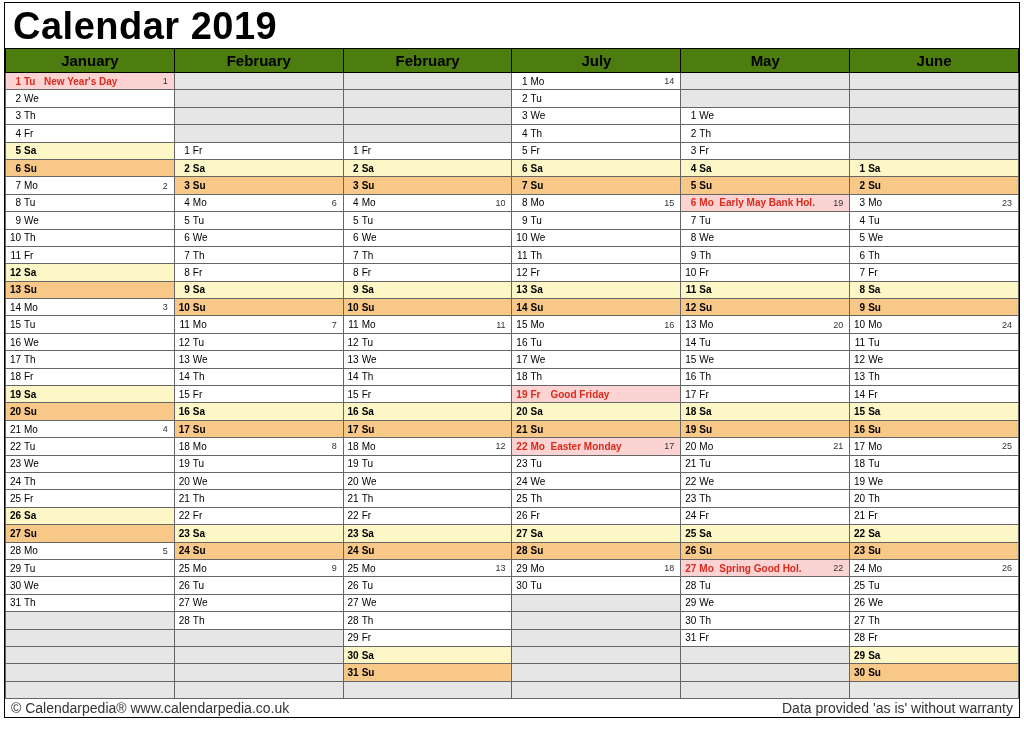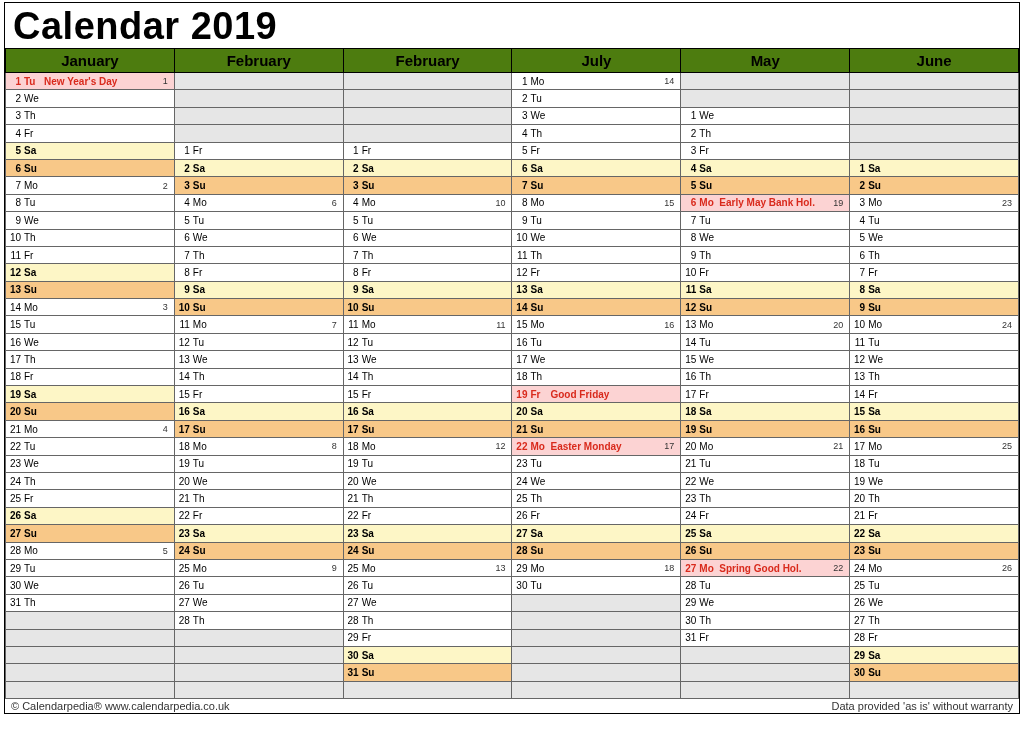--- a/index.html
+++ b/index.html
@@ -20,21 +20,21 @@
   .num { width: 18px; text-align: right; padding-right: 3px; flex-shrink: 0; }
   .dow { width: 20px; flex-shrink: 0; }
   .ev { flex-shrink: 0; text-align: center; }
   .wk { margin-left: auto; font-size: 9px; color: #333; padding-right: 2px; }
   td.gray  { background: #e6e6e6; }
   td.sat   { background: #fdf6c6; }
   td.sun   { background: #f8c888; }
   td.hol   { background: #fcd3d3; }
   td.sat .cell, td.sun .cell { font-weight: bold; }
   .holtxt { color: #d92a1c; font-weight: bold; }
-  .footer { display: flex; justify-content: space-between; font-size: 11px; padding: 1px 6px; color: #333; }
+  .footer { display: flex; justify-content: space-between; font-size: 14px; padding: 1px 6px; color: #333; }
 </style>
 </head>
 <body>
 
 <div class="page">
   <div class="header">
     <div class="title">Calendar 2019</div>
   </div>
   <table class="cal">
     <thead>

